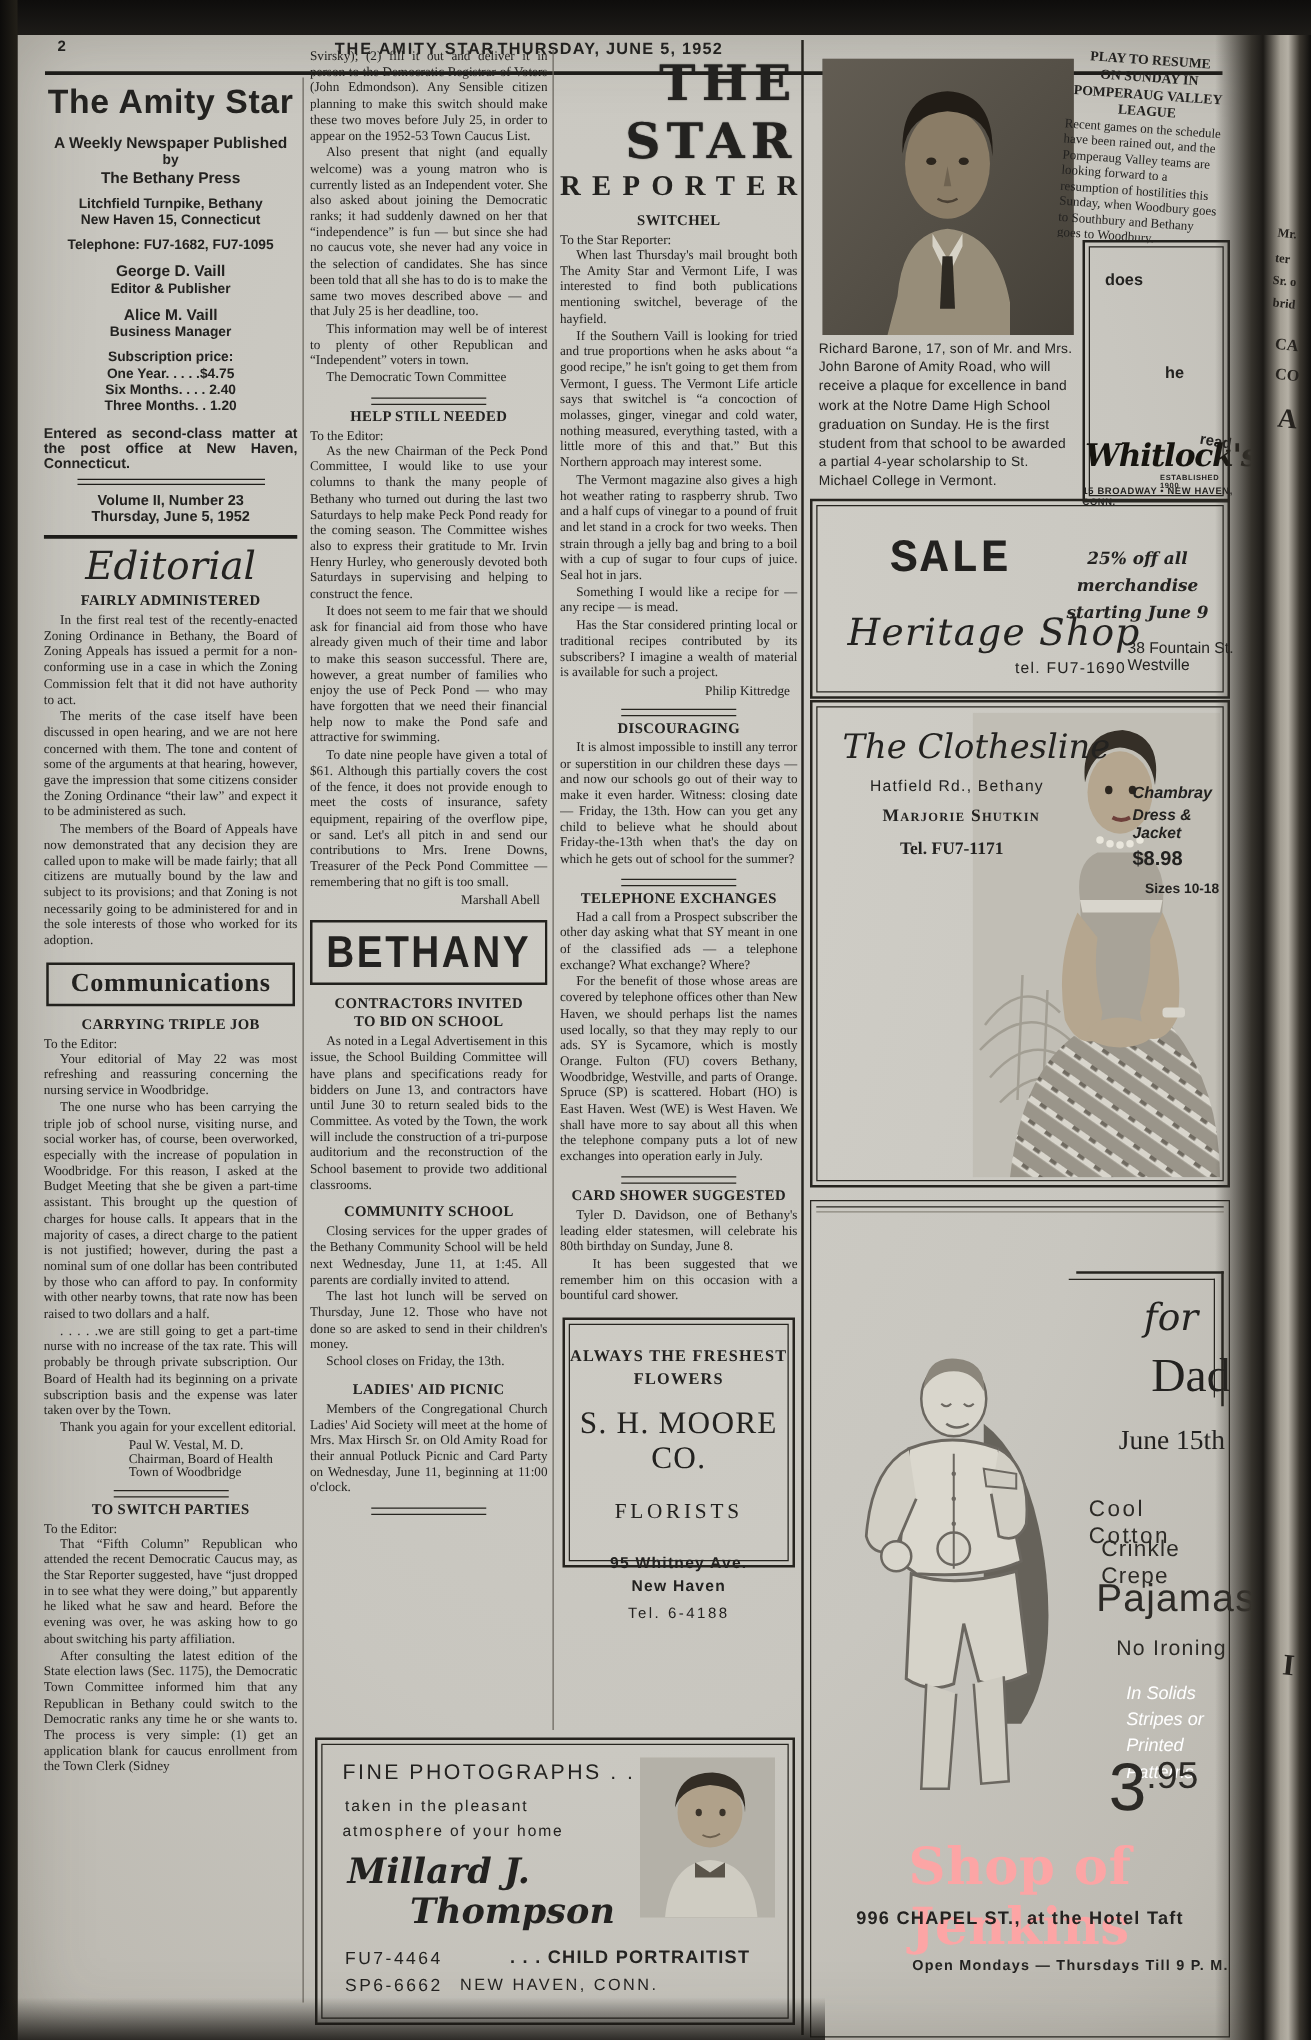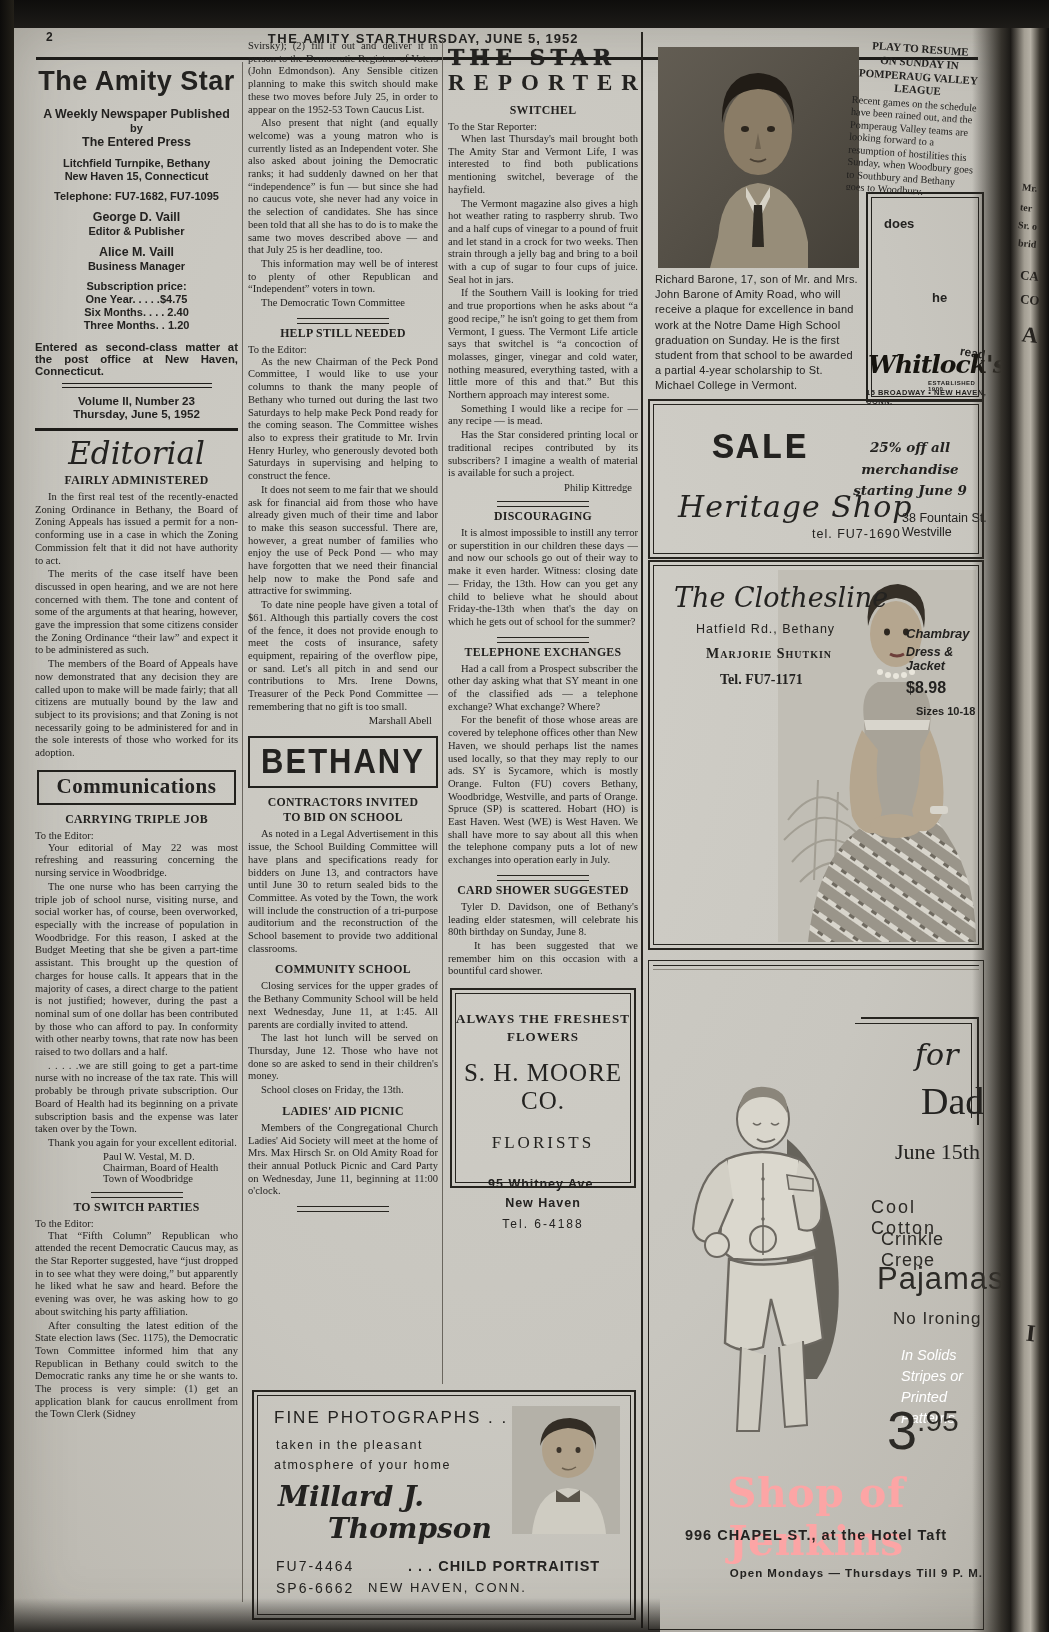--- a/index.html
+++ b/index.html
@@ -48,21 +48,21 @@
   .salut{font-size:10.6px;margin:0 0 1px;}
   p.b{font-size:10.55px;line-height:1.205;text-align:justify;text-indent:13px;margin:0 0 1px;}
   p.b.noind{text-indent:0;}
   .sig{font-size:10.6px;text-align:left;padding-left:68px;margin:0;}
   .sig-r{font-size:10.6px;text-align:right;padding-right:6px;margin:2px 0 0;}
   .sep2{width:92px;height:4px;border-top:1.6px solid #26241f;border-bottom:1.6px solid #26241f;margin:8px auto 2px;}
   .comm-box{border:2px solid #22211d;margin:10px 2px 4px;padding:2px 4px 4px;text-align:center;
             font-family:"Liberation Serif",serif;font-weight:bold;font-size:21px;letter-spacing:.5px;}
   .beth-box{border:2px solid #22211d;margin:10px 0 6px;padding:6px 4px;text-align:center;}
   .beth-box .inner{font-family:"Liberation Sans",sans-serif;font-weight:bold;font-size:31px;letter-spacing:2px;transform:scaleY(1.15);transform-origin:center;}
-  .star-t1{font-family:"DejaVu Serif",serif;font-weight:bold;font-size:22px;letter-spacing:5px;text-align:left;margin:0;text-shadow:0 0 1px #232220;}
+  .star-t1{font-family:"DejaVu Serif",serif;font-weight:bold;font-size:39px;letter-spacing:5px;text-align:right;margin:0;text-shadow:0 0 1px #232220;}
   .star-t2{font-family:"Liberation Serif",serif;font-weight:bold;font-size:23px;letter-spacing:9px;text-align:center;margin:0 0 4px;}
 
   
   .adbox{border:2px solid #26241f;background:rgba(255,255,255,.04);}
   .adbox .inner{border:1px solid #26241f;margin:3px;position:relative;height:calc(100% - 8px);}
   .moore{margin:10px 2px 0;height:196px;text-align:center;font-family:"Liberation Serif",serif;}
   .moore .l1{font-weight:bold;font-size:13px;letter-spacing:1px;margin-top:16px;white-space:pre-line;line-height:1.35;}
   .moore .name{font-size:25px;letter-spacing:1px;margin-top:14px;}
   .moore .sub{font-size:17px;letter-spacing:3px;margin-top:18px;}
   .moore .addr{font-family:"Liberation Sans",sans-serif;font-weight:bold;font-size:12.5px;margin-top:22px;letter-spacing:1px;line-height:1.5;white-space:pre-line;}
@@ -145,21 +145,21 @@
 
   <div class="vrule" style="left:242px;top:62px;height:1540px;"></div>
   <div class="vrule" style="left:442px;top:40px;height:1344px;"></div>
   <div class="vrule strong" style="left:641px;top:32px;height:1596px;"></div>
 
   <div class="col col1">
     <div class="mast">
       <div class="mast-title">The Amity Star</div>
       <div class="m-line">A Weekly Newspaper Published</div>
       <div class="m-small">by</div>
-      <div class="m-line">The Entered Press</div>
+      <div class="m-line">The Bethany Press</div>
       <div class="m-small m-gap">Litchfield Turnpike, Bethany</div>
       <div class="m-small">New Haven 15, Connecticut</div>
       <div class="m-small m-gap">Telephone: FU7-1682, FU7-1095</div>
       <div class="m-line m-gap">George D. Vaill</div>
       <div class="m-small">Editor &amp; Publisher</div>
       <div class="m-line m-gap">Alice M. Vaill</div>
       <div class="m-small">Business Manager</div>
       <div class="m-small m-gap">Subscription price:</div>
       <div class="m-small">One Year. . . . .$4.75</div>
       <div class="m-small">Six Months. . . .  2.40</div>
@@ -228,22 +228,22 @@
     <div class="sep2"></div>
   </div>
 
   <div class="col col3">
     <div class="star-t1">THE STAR</div>
     <div class="star-t2">REPORTER</div>
 
     <div class="h-sec">SWITCHEL</div>
     <p class="salut">To the Star Reporter:</p>
     <p class="b">When last Thursday's mail brought both The Amity Star and Vermont Life, I was interested to find both publications mentioning switchel, beverage of the hayfield.</p>
+    <p class="b">If the Southern Vaill is looking for tried and true proportions when he asks about “a good recipe,” he isn't going to get them from Vermont, I guess. The Vermont Life article says that switchel is “a concoction of molasses, ginger, vinegar and cold water, nothing measured, everything tasted, with a little more of this and that.” But this Northern approach may interest some.</p>
     <p class="b">The Vermont magazine also gives a high hot weather rating to raspberry shrub. Two and a half cups of vinegar to a pound of fruit and let stand in a crock for two weeks. Then strain through a jelly bag and bring to a boil with a cup of sugar to four cups of juice. Seal hot in jars.</p>
-    <p class="b">If the Southern Vaill is looking for tried and true proportions when he asks about “a good recipe,” he isn't going to get them from Vermont, I guess. The Vermont Life article says that switchel is “a concoction of molasses, ginger, vinegar and cold water, nothing measured, everything tasted, with a little more of this and that.” But this Northern approach may interest some.</p>
     <p class="b">Something I would like a recipe for — any recipe — is mead.</p>
     <p class="b">Has the Star considered printing local or traditional recipes contributed by its subscribers? I imagine a wealth of material is available for such a project.</p>
     <div class="sig-r">Philip Kittredge</div>
     <div class="sep2"></div>
 
     <div class="h-sec" style="margin-top:2px;">DISCOURAGING</div>
     <p class="b">It is almost impossible to instill any terror or superstition in our children these days — and now our schools go out of their way to make it even harder. Witness: closing date — Friday, the 13th. How can you get any child to believe what he should about Friday-the-13th when that's the day on which he gets out of school for the summer?</p>
     <div class="sep2"></div>
 
     <div class="h-sec" style="margin-top:2px;">TELEPHONE EXCHANGES</div>

